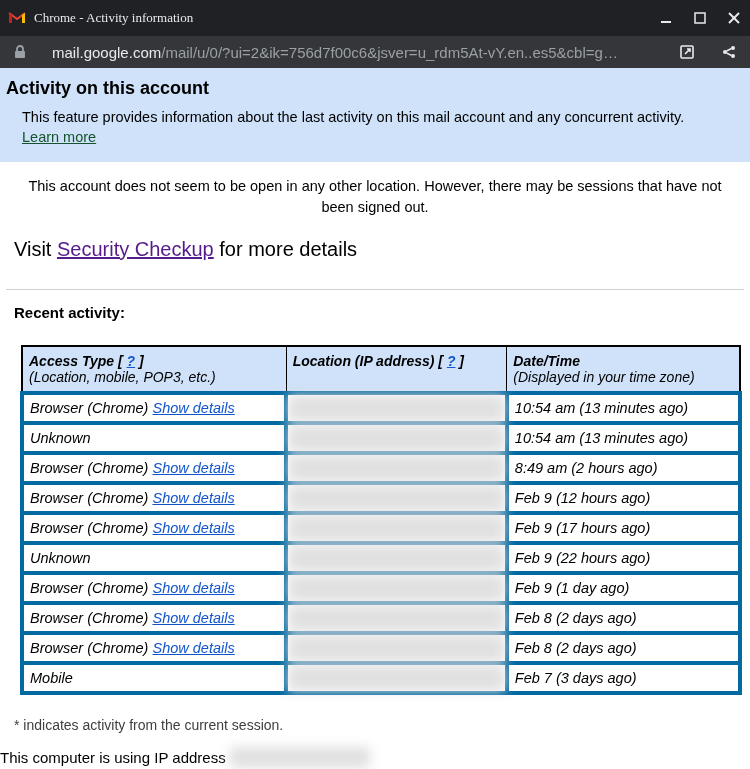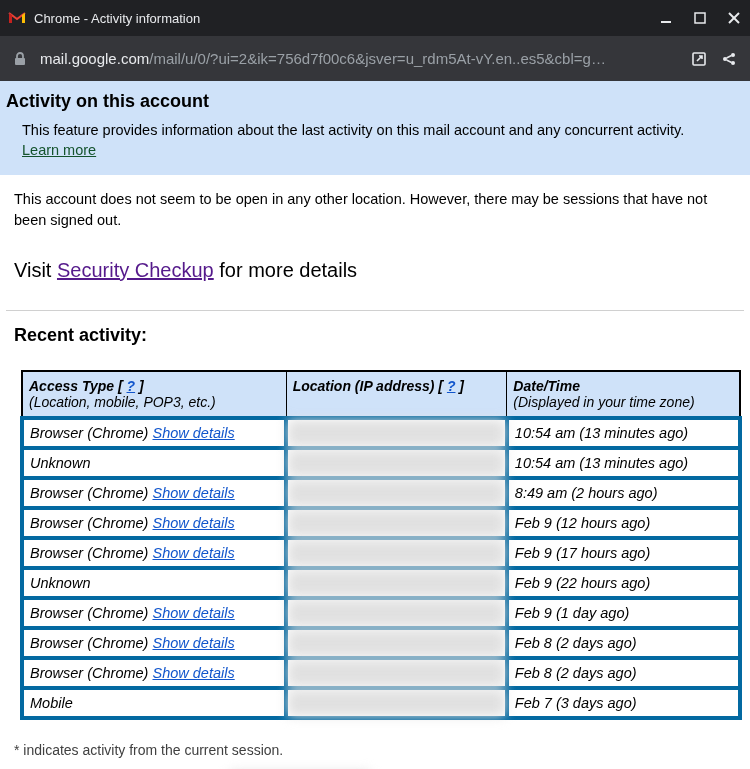--- a/index.html
+++ b/index.html
@@ -1,43 +1,43 @@
 <!DOCTYPE html>
 <html><head>
   <meta charset="utf-8">
   <style>
     * { margin: 0; padding: 0; box-sizing: border-box; }
     body { font-family: Arial, Helvetica, sans-serif; font-size: 14px; color: #000; background: #fff; width: 750px; }
     
-    .titlebar { background: #202124; color: #e8eaed; height: 36px; display: flex; align-items: center; padding: 0 8px; }
+    .titlebar { background: #202124; color: #e8eaed; height: 36px; display: flex; align-items: center; padding: 0 8px; font-family: Liberation Serif, serif; }
     .titlebar-icon { width: 18px; height: 18px; margin-right: 8px; display: flex; align-items: center; justify-content: center; }
     .titlebar-title { flex: 1; font-size: 13px; }
     .titlebar-controls { display: flex; gap: 18px; align-items: center; }
     .win-btn { width: 16px; height: 16px; display: flex; align-items: center; justify-content: center; cursor: pointer; }
     
-    .addressbar { background: #35363a; height: 45px; display: flex; align-items: center; padding: 0 12px; gap: 12px; }
+    .addressbar { background: #35363a; height: 32px; display: flex; align-items: center; padding: 0 12px; gap: 24px; }
     .lock { color: #9aa0a6; display: flex; align-items: center; }
     .url { flex: 1; font-size: 15px; overflow: hidden; white-space: nowrap; text-overflow: ellipsis; }
     .url-host { color: #e8eaed; }
     .url-path { color: #9aa0a6; }
     .addr-icon { color: #e8eaed; display: flex; align-items: center; cursor: pointer; }
     
     .banner { background: #cfe2f9; padding: 10px 6px 14px 6px; }
     .banner h1 { font-size: 18px; font-weight: bold; margin-bottom: 8px; }
     .banner-text { padding-left: 16px; font-size: 14.5px; line-height: 1.4; }
     .banner-text a { color: #14532d; text-decoration: underline; }
     
     .content { padding: 14px 14px; }
-    .status-text { font-size: 14.5px; line-height: 1.45; margin-bottom: 28px; }
+    .status-text { font-size: 14.5px; line-height: 1.45; margin-bottom: 20px; text-align: center; }
     .visit-line { font-size: 20px; margin-bottom: 14px; }
     .visit-line a { color: #551a8b; text-decoration: underline; }
     
     hr.sep { border: none; border-top: 1px solid #d0d0d0; margin: 0 6px; }
     
-    .recent-label { font-weight: bold; font-size: 18px; padding: 14px 14px 10px 14px; }
+    .recent-label { font-weight: bold; font-size: 15px; padding: 14px 14px 10px 14px; }
     
     .activity-table { width: calc(100% - 28px); margin: 14px 14px 0 20px; border-collapse: collapse; border: 2px solid #000; font-style: italic; }
     .activity-table th { background: #cfe2f9; text-align: left; font-size: 14px; padding: 6px 6px; border: 1px solid #000; vertical-align: top; }
     .activity-table th .sub { font-weight: normal; display: block; }
     .activity-table td { border: 4px solid #0369a1; padding: 5px 6px; font-size: 14.5px; }
     .activity-table a { color: #1155cc; text-decoration: underline; }
     .blurred { filter: blur(6px); background: #e0e0e0; color: transparent; user-select: none; }
     
     .footnote { color: #404040; font-size: 14px; padding: 22px 14px 8px 14px; }
     .ip-line { font-size: 15px; padding: 8px 0; }

